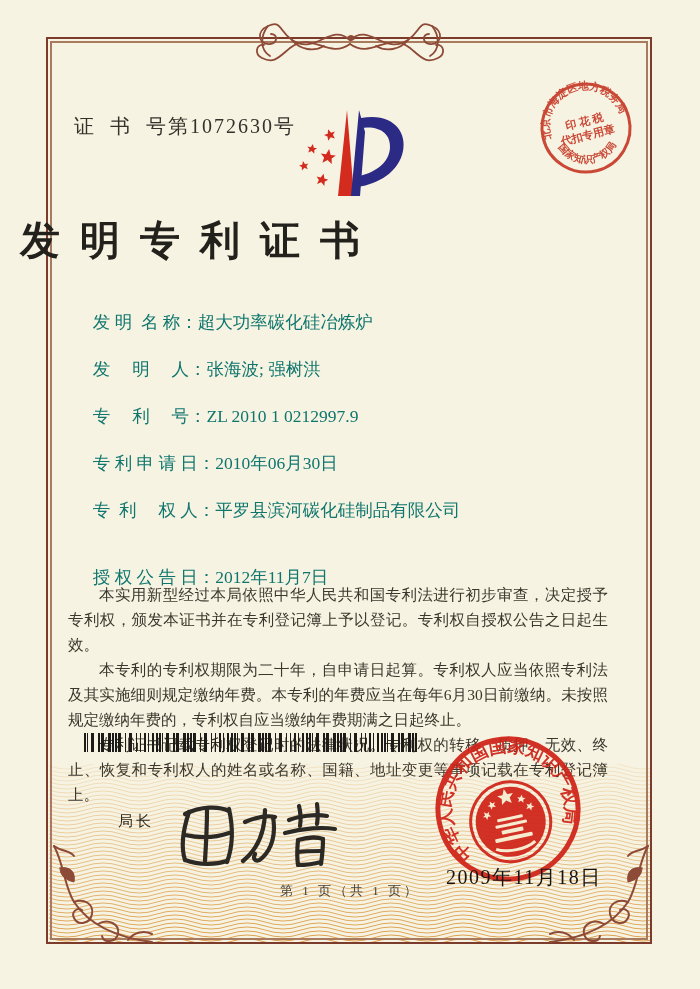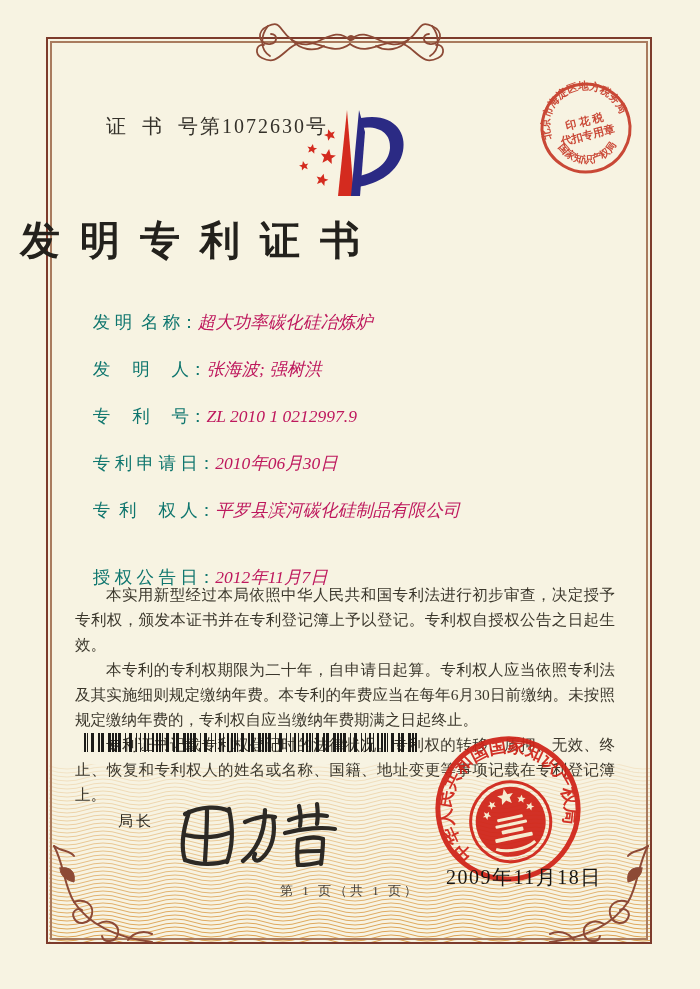--- a/index.html
+++ b/index.html
@@ -14,34 +14,34 @@
   .frame-outer{
     left:46px;top:37px;width:606px;height:907px;
     border:2px solid #7d3b2c;box-sizing:border-box;
   }
   .frame-inner{
     left:2px;top:2px;right:2px;bottom:2px;position:absolute;
     border:2px solid #a97b5e;box-sizing:border-box;
   }
   .cert-number{
     left:74px;top:113px;font-size:20px;letter-spacing:2px;
-    color:#34312a;white-space:pre;margin-left:32px;
+    color:#34312a;white-space:pre;
   }
   .page-title{
     left:0;top:213px;width:700px;text-align:left;
     font-size:40px;font-weight:bold;letter-spacing:20px;padding-left:20px;
     box-sizing:border-box;color:#23211c;
   }
   .field-row{
     left:84px;font-size:17.5px;color:#3c3a30;white-space:pre;
   }
   .field-label{color:#0f766e;}
-  .field-value{color:#be185d;font-style:italic;}
+  .field-value{color:#0f766e;}
   .body-text{
-    left:75px;top:582px;width:540px;font-size:15.5px;line-height:25px;
+    left:68px;top:582px;width:540px;font-size:15.5px;line-height:25px;
     color:#3b372c;text-align:justify;
   }
   .body-text p{margin:0;text-indent:2em;}
   .waves-panel{left:49px;top:764px;width:602px;height:180px;z-index:0;}
   .barcode{left:84px;top:733px;width:335px;height:19px;z-index:2;}
   .director{
     left:118px;top:812px;font-size:15px;letter-spacing:3px;color:#2b2820;z-index:2;
   }
   .signature{left:165px;top:790px;z-index:2;}
   .seal{left:432px;top:733px;z-index:3;}

